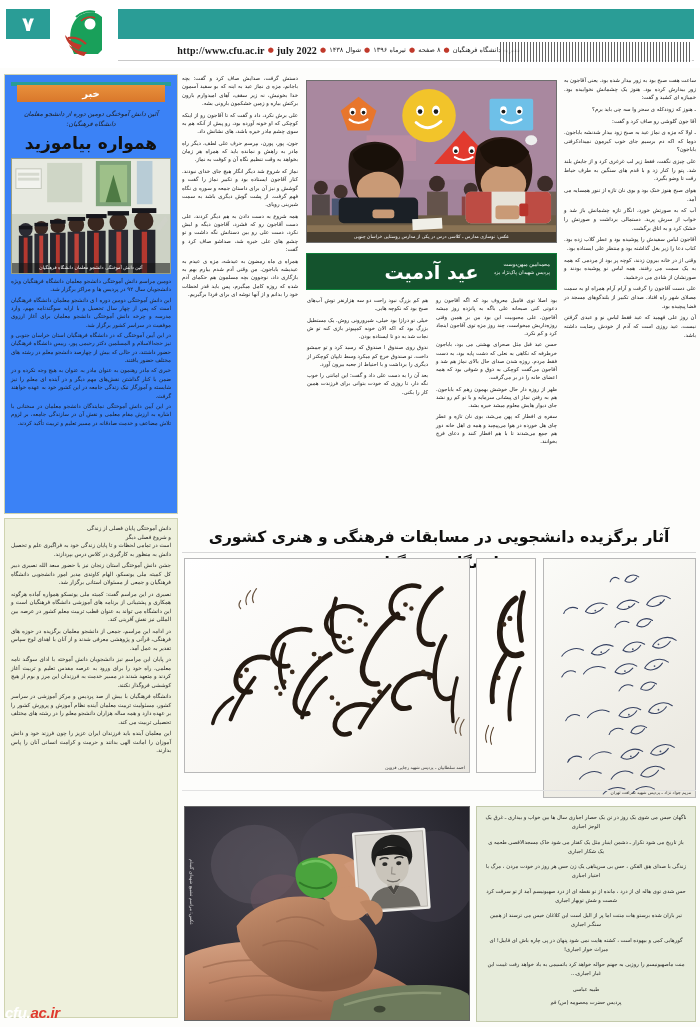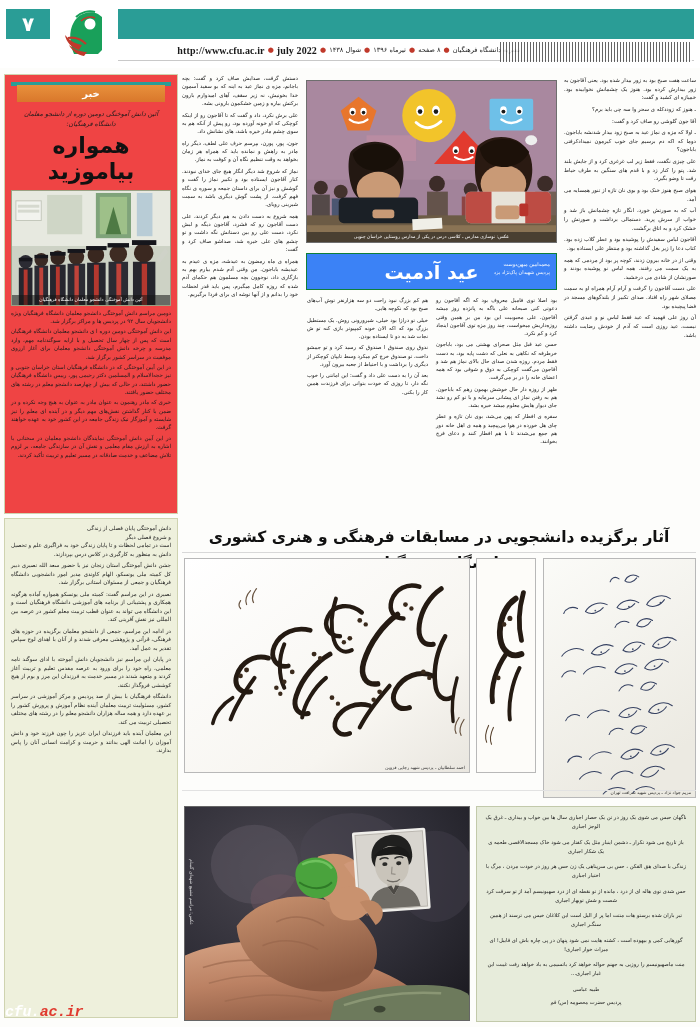--- a/index.html
+++ b/index.html
@@ -65,21 +65,21 @@
     position: absolute; top: 42px; left: 500px; width: 192px; height: 20px;
     background: repeating-linear-gradient(to right,
       #4a4a4a 0px, #4a4a4a 1px, #ffffff 1px, #ffffff 3px);
     opacity: .85;
   }
 
   
   .feature {
     position: absolute; top: 74px; left: 4px;
     width: 174px; height: 440px;
-    background: #ef4444;
+    background: #3b82f6;
     border: 1px solid #cfd3b0;
     padding: 4px 6px 6px 6px;
     direction: rtl;
   }
   .khabar-strip {
     position: relative;
     height: 24px; margin: 2px 0 5px 0;
   }
   .khabar-strip .teal-line {
     position: absolute; top: 1px; left: 0; right: 0; height: 4px;
@@ -92,21 +92,21 @@
   .khabar-strip .khabar-label {
     position: absolute; top: 5px; left: 0; right: 0;
     text-align: center; color: #ffffff;
     font-size: 10px; font-weight: bold; line-height: 15px;
   }
   .feature .kicker {
     font-size: 6.4px; line-height: 1.55; text-align: center;
     color: #1c1c1c; margin: 2px 2px 3px 2px; font-style: italic;
   }
   .feature .headline {
-    font-size: 22px; font-weight: bold; line-height: 1.18;
+    font-size: 17px; font-weight: bold; line-height: 1.18;
     text-align: center; color: #111; margin: 1px 0 5px 0;
   }
   .feature .photo {
     width: 100%; height: 116px; margin: 2px 0 3px 0;
     border: 1px solid #9aa083; position: relative; overflow: hidden;
     background: #c9cbb8;
   }
   .feature .body {
     font-size: 5.5px; line-height: 1.52; text-align: justify;
     color: #1b1b1b; direction: rtl;
@@ -119,21 +119,21 @@
     width: 174px; height: 500px;
     background: #eef0dc; border: 1px solid #cfd3b0;
     padding: 5px 6px; direction: rtl;
     font-size: 5.5px; line-height: 1.55; text-align: justify;
     color: #1b1b1b; overflow: hidden;
   }
   .leftcont p { margin: 0 0 3px 0; }
 
   .watermark {
     position: absolute; bottom: 6px; left: 5px;
-    font-family: Liberation Mono, monospace;
+    font-family: Liberation Sans, sans-serif;
     font-style: italic; font-weight: bold;
     font-size: 15px; letter-spacing: -0.3px;
     direction: ltr;
   }
   .watermark .w1 { color: #ffffff; }
   .watermark .w2 { color: #e03a2f; }
 
   
   .midtext {
     position: absolute; top: 74px; left: 182px;
@@ -154,21 +154,21 @@
     position: absolute; bottom: 0; left: 0; right: 0; height: 10px;
     background: rgba(20,20,20,.55);
     color: #fff; font-size: 4.6px; line-height: 10px;
     text-align: center; direction: rtl;
   }
 
   
   .green-banner {
     position: absolute; top: 253px; left: 306px;
     width: 251px; height: 37px;
-    background: #3b82f6;
+    background: #14532d;
     border: 1px solid #0e7f39;
   }
   .green-banner .gb-title {
     position: absolute; top: 4px; left: 0; right: 0;
     text-align: center; color: #ffffff;
     font-size: 19px; font-weight: bold; line-height: 28px;
     letter-spacing: -0.5px; direction: rtl;
   }
   .green-banner .gb-byline {
     position: absolute; top: 6px; right: 6px;

